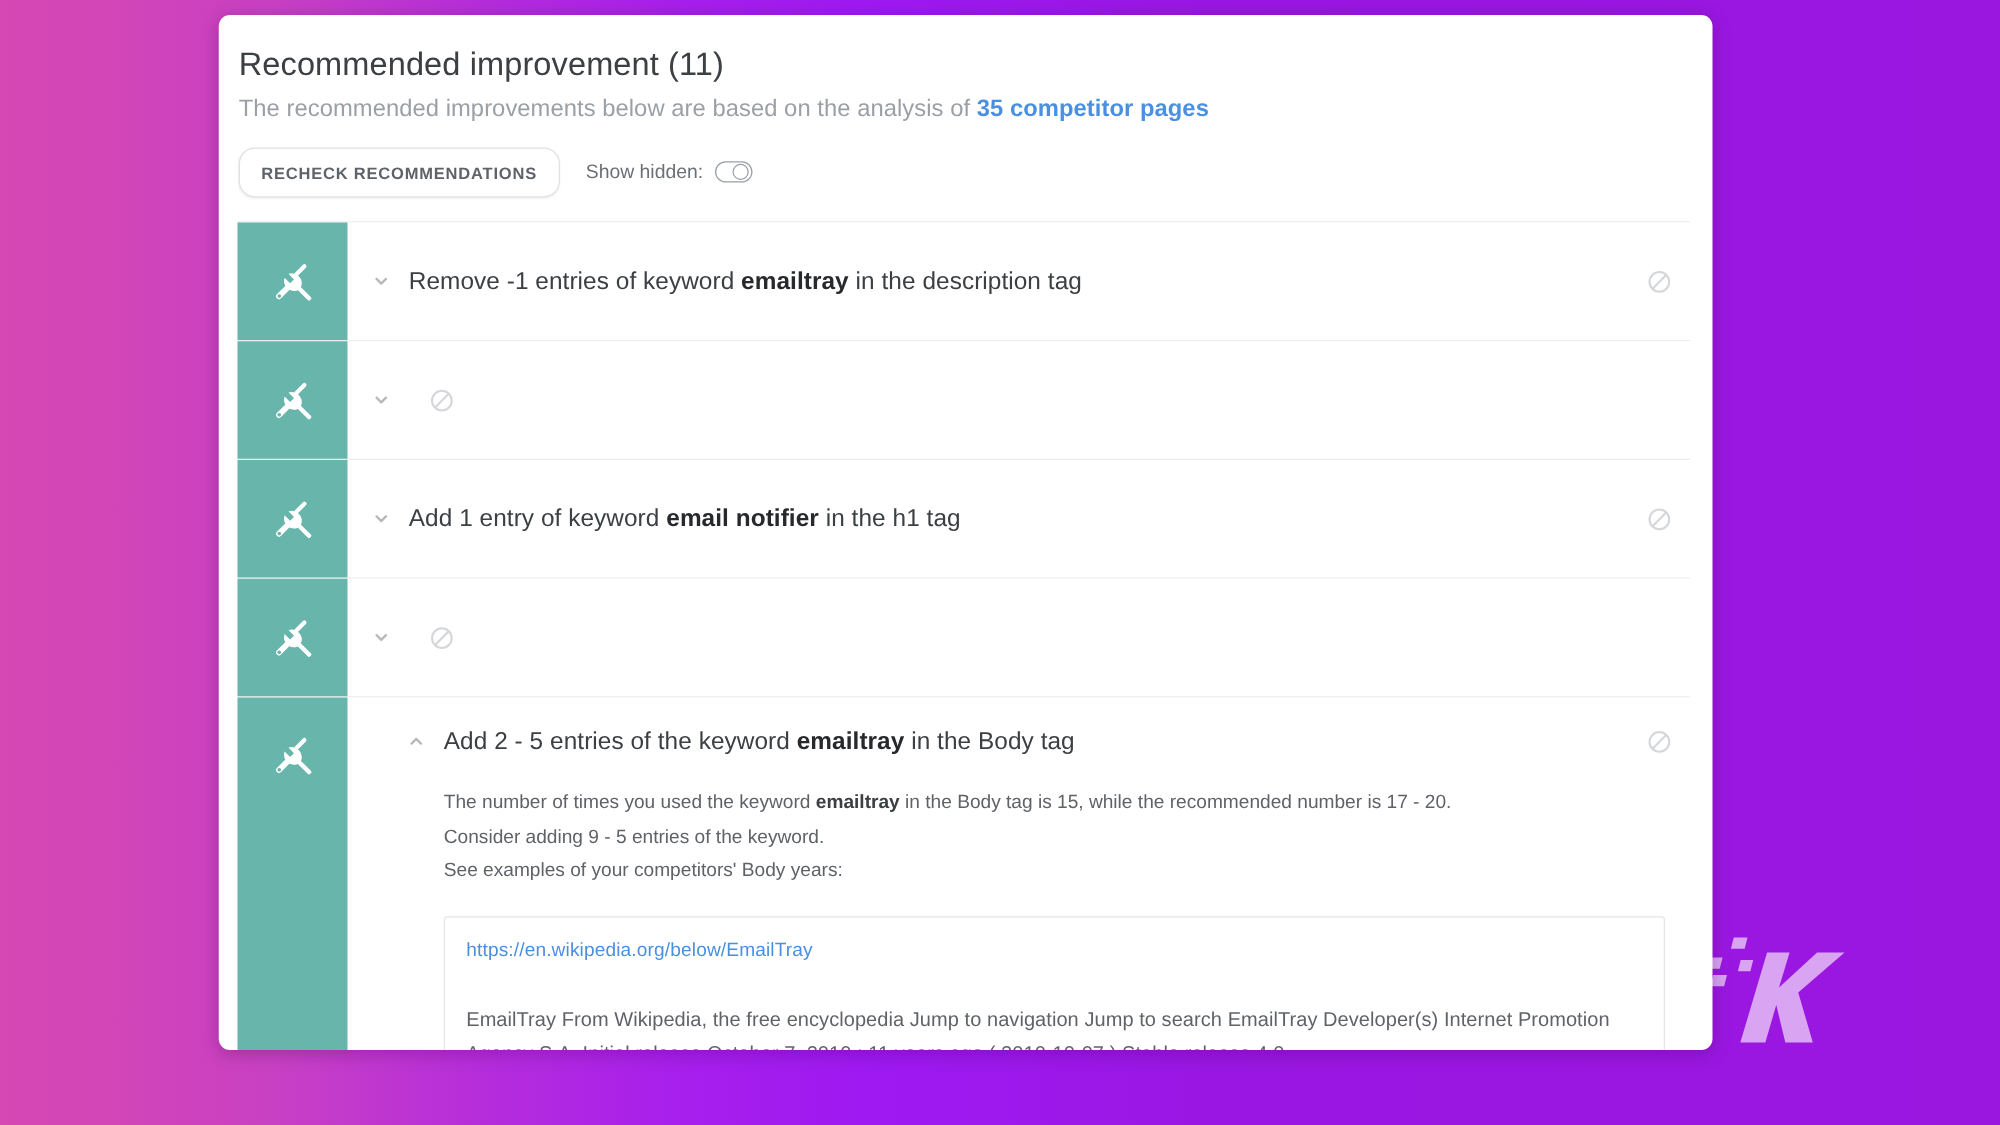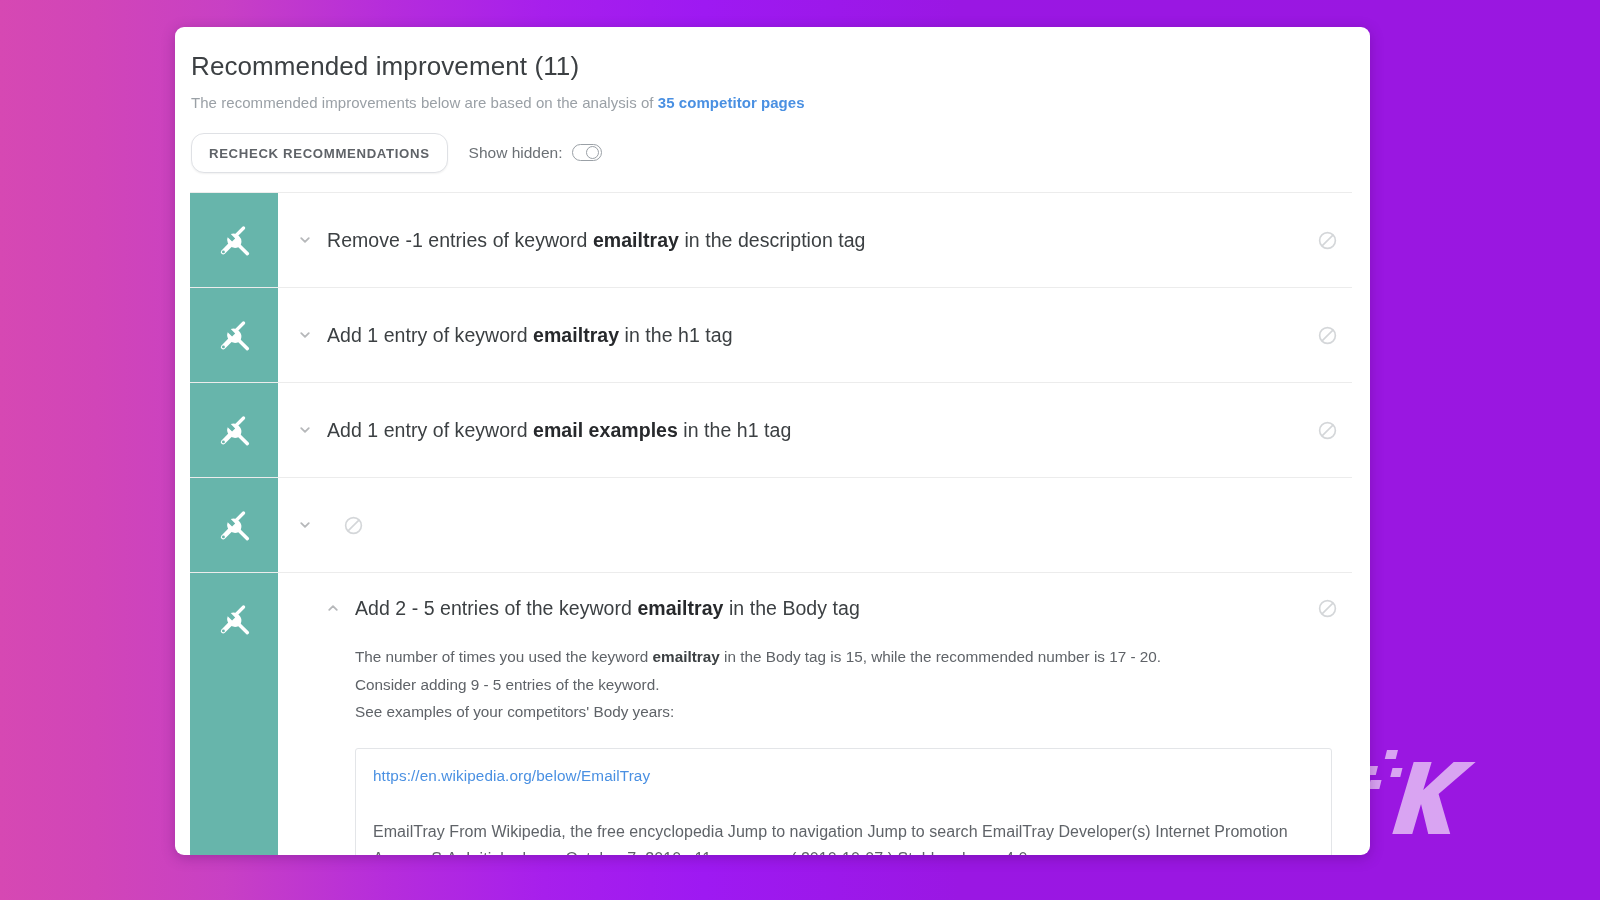--- a/index.html
+++ b/index.html
@@ -32,21 +32,21 @@
     width: 130px;
     height: 130px;
     pointer-events: none;
     opacity: .85;
   }
 
   
   #card {
     position: absolute;
     left: 175px;
-    top: 27px;
+    top: 12px;
     width: 1195px;
     height: 828px;
     background: #ffffff;
     border-radius: 9px;
     box-shadow: 0 3px 14px rgba(60, 0, 80, .28);
     overflow: hidden;
   }
 
   
   .card-header { padding: 22px 0 0 16px; }
@@ -54,21 +54,21 @@
   #page-title {
     font-size: 26px;
     font-weight: 400;
     color: #3c4043;
     letter-spacing: .1px;
     line-height: 34px;
   }
 
   #subtitle {
     margin-top: 9px;
-    font-size: 15px;
+    font-size: 19px;
     color: #9aa0a6;
     line-height: 22px;
     letter-spacing: .05px;
   }
 
   #competitor-link {
     color: #4a90e2;
     text-decoration: none;
     font-weight: 600;
   }
@@ -305,21 +305,20 @@
         <circle cx="4.4" cy="19.8" r="1" fill="#67b5ab"></circle>
       </svg>
     </div>
 
     <div class="rec-body">
       <div class="rec-main">
         <svg class="chevron" viewBox="0 0 24 24">
           <path d="M7 9.5l5 5 5-5" fill="none" stroke="#5f6368" stroke-width="2.4" stroke-linecap="round" stroke-linejoin="round"></path>
         </svg>
 
-        <div class="rec-title">Add 1 entry of keyword <b>emailtray</b> in the h1 tag</div>
 
         <svg class="block-icon" viewBox="0 0 24 24">
           <circle cx="12" cy="12" r="9" fill="none" stroke="#9aa0a6" stroke-width="1.9"></circle>
           <line x1="5.8" y1="18.2" x2="18.2" y2="5.8" stroke="#9aa0a6" stroke-width="1.9"></line>
         </svg>
       </div>
     </div>
   </div>
 
   <div class="rec-row">
@@ -331,21 +330,21 @@
         <circle cx="4.4" cy="19.8" r="1" fill="#67b5ab"></circle>
       </svg>
     </div>
 
     <div class="rec-body">
       <div class="rec-main">
         <svg class="chevron" viewBox="0 0 24 24">
           <path d="M7 9.5l5 5 5-5" fill="none" stroke="#5f6368" stroke-width="2.4" stroke-linecap="round" stroke-linejoin="round"></path>
         </svg>
 
-        <div class="rec-title">Add 1 entry of keyword <b>email examples</b> in the h1 tag</div>
+        <div class="rec-title">Add 1 entry of keyword <b>email notifier</b> in the h1 tag</div>
 
         <svg class="block-icon" viewBox="0 0 24 24">
           <circle cx="12" cy="12" r="9" fill="none" stroke="#9aa0a6" stroke-width="1.9"></circle>
           <line x1="5.8" y1="18.2" x2="18.2" y2="5.8" stroke="#9aa0a6" stroke-width="1.9"></line>
         </svg>
       </div>
     </div>
   </div>
 
   <div class="rec-row">

